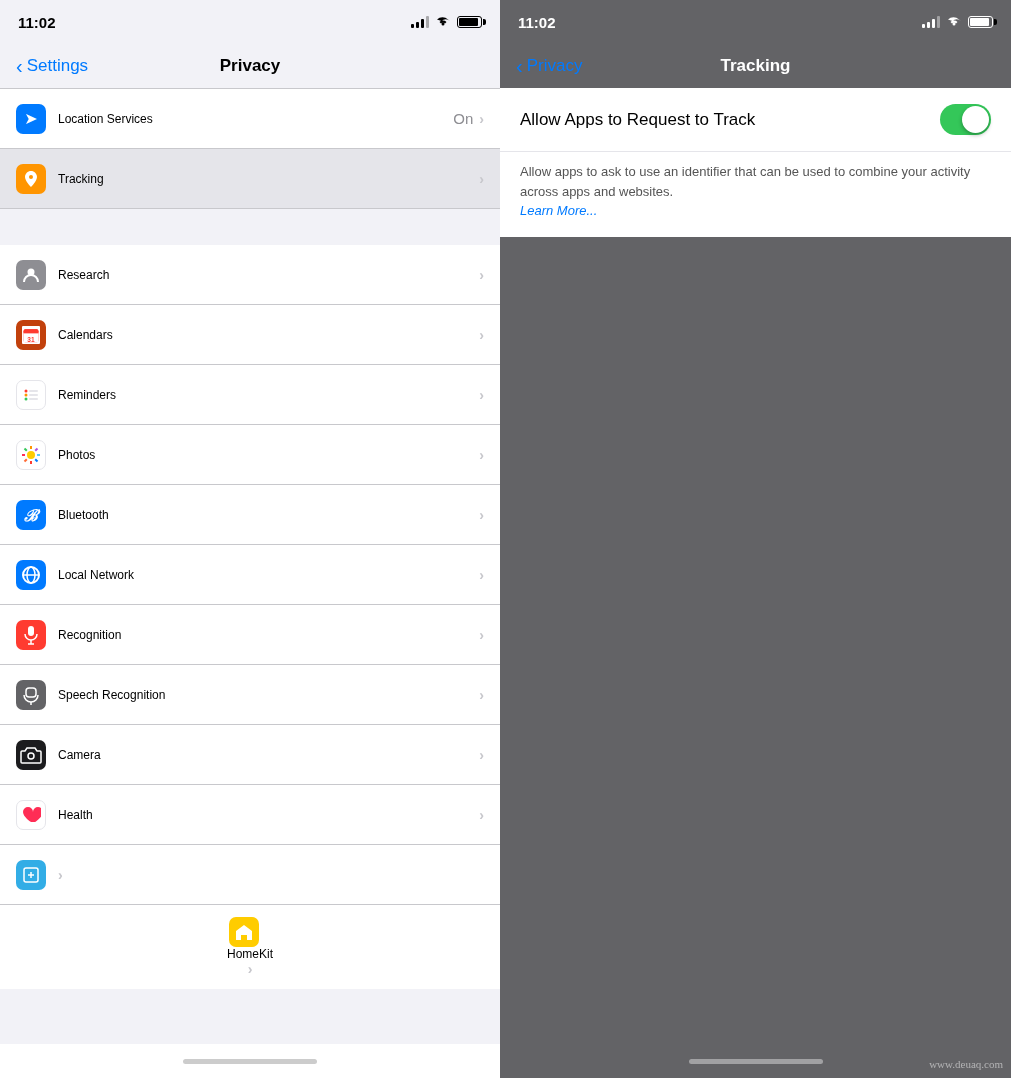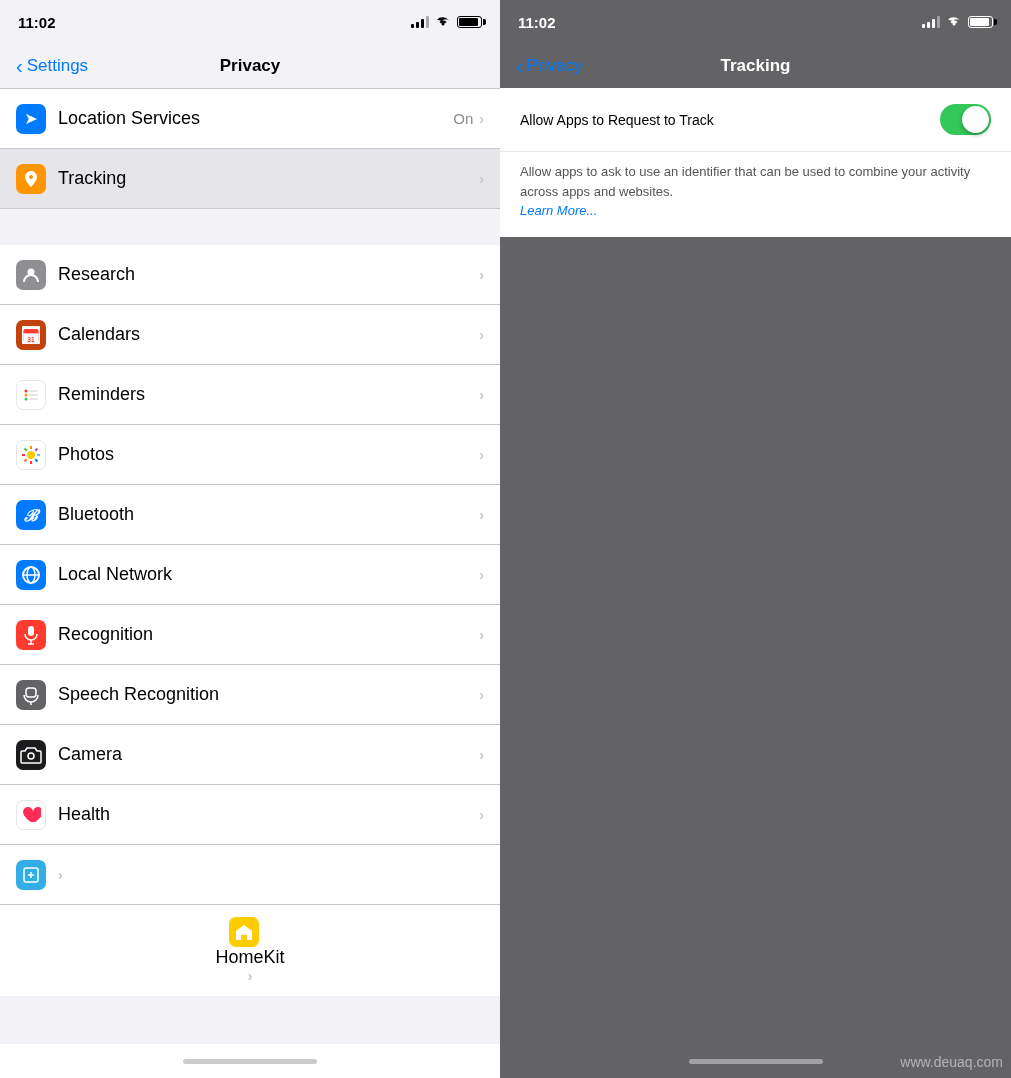--- a/index.html
+++ b/index.html
@@ -155,21 +155,21 @@
 
     .row-icon.blue { background: #007aff; }
     .row-icon.orange { background: #ff9500; }
     .row-icon.blue2 { background: #007aff; }
     .row-icon.red { background: #ff3b30; }
     .row-icon.dark-gray { background: #636366; }
     .row-icon.camera-dark { background: #1c1c1e; }
     .row-icon.yellow { background: #ffcc00; }
 
     .row-label {
-      font-size: 18px;
+      font-size: 12px;
       color: #000;
       flex: 1;
     }
 
     .row-value {
       font-size: 15px;
       color: #8e8e93;
       margin-right: 6px;
     }
 
@@ -232,21 +232,21 @@
     }
 
     .tracking-row {
       display: flex;
       align-items: center;
       padding: 16px 20px;
       background: #fff;
     }
 
     .tracking-label {
-      font-size: 14px;
+      font-size: 17px;
       color: #000;
       flex: 1;
       font-weight: 400;
     }
 
     
     .toggle {
       width: 51px;
       height: 31px;
       background: #34c759;
@@ -304,22 +304,23 @@
 
     .home-indicator.light {
       background: #fff;
       opacity: 0.4;
     }
 
     .watermark {
       position: absolute;
       bottom: 8px;
       right: 8px;
-      font-size: 14px;
+      font-size: 11px;
       color: rgba(255,255,255,0.5);
+      font-family: Liberation Serif, serif;
     }
 
     .right-wrapper {
       position: relative;
       flex: 1;
     }
 
   </style>
 </head>
 <body>

